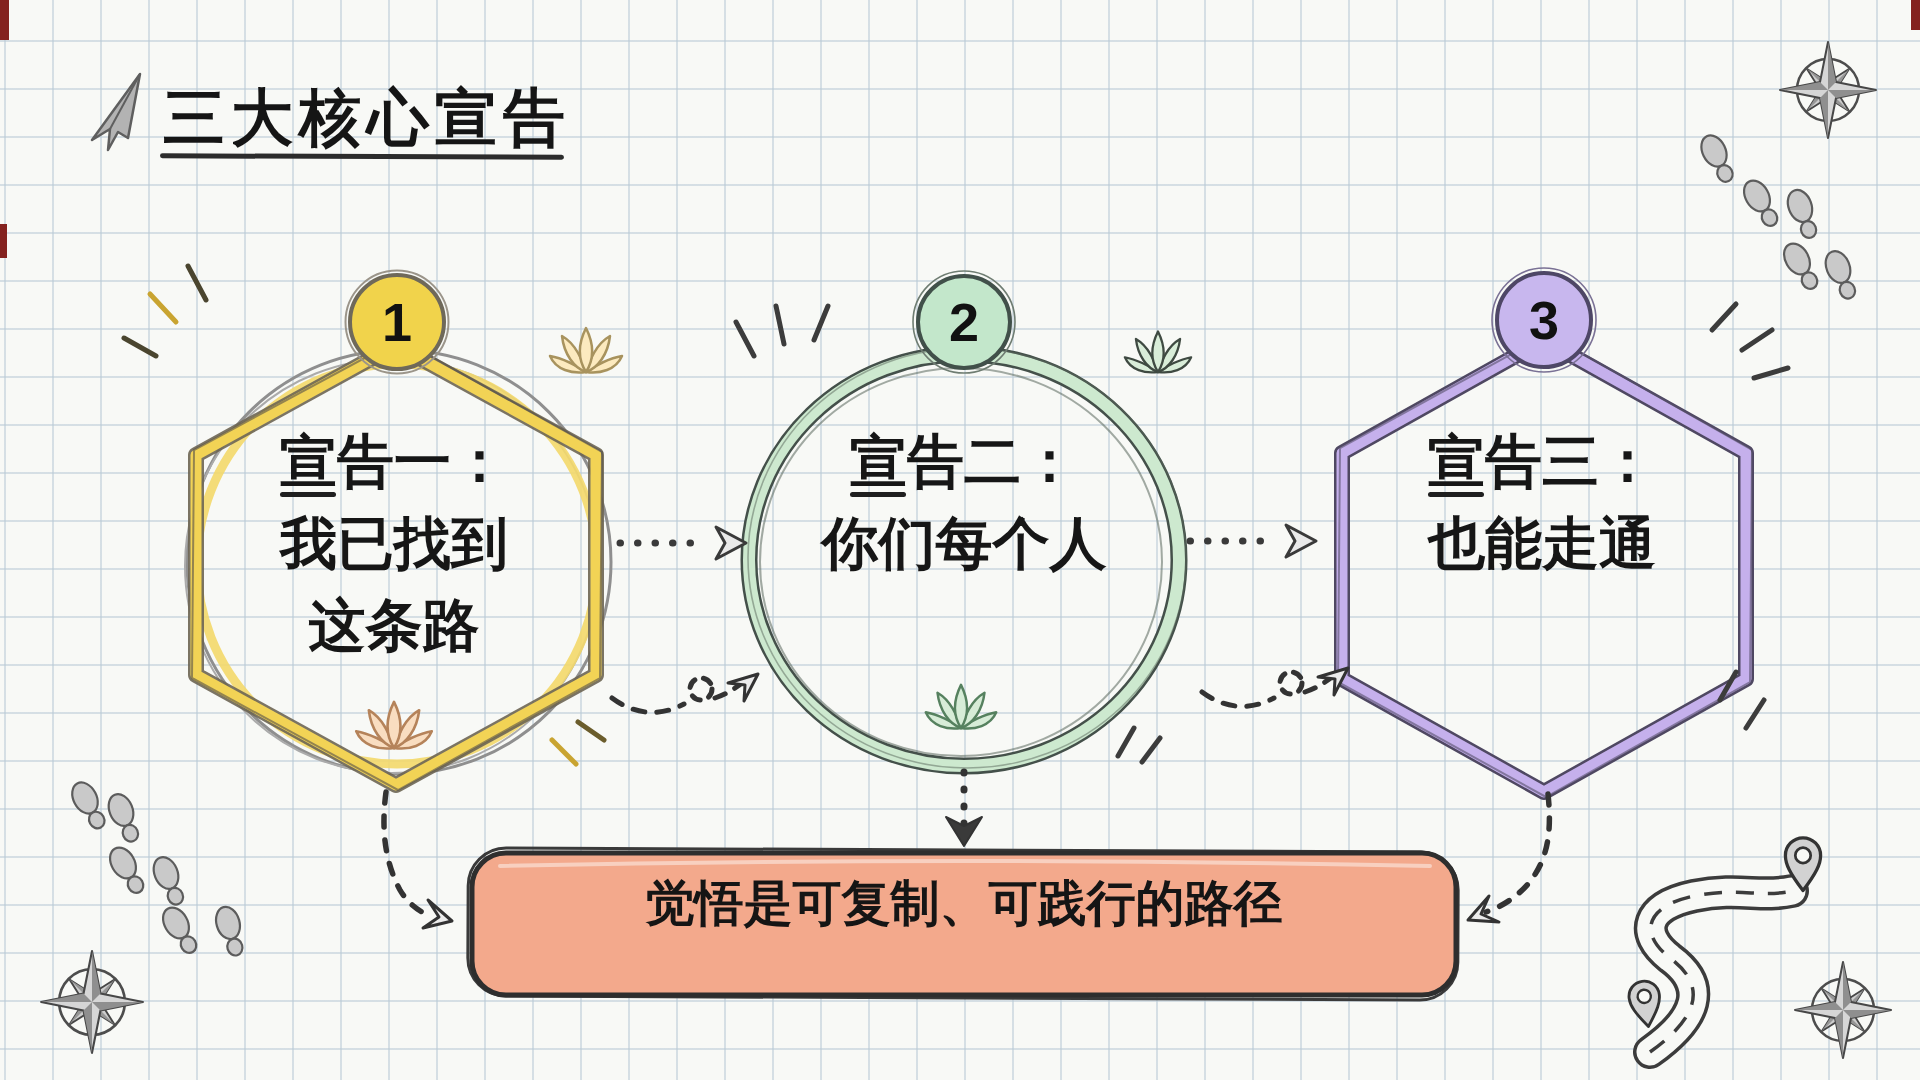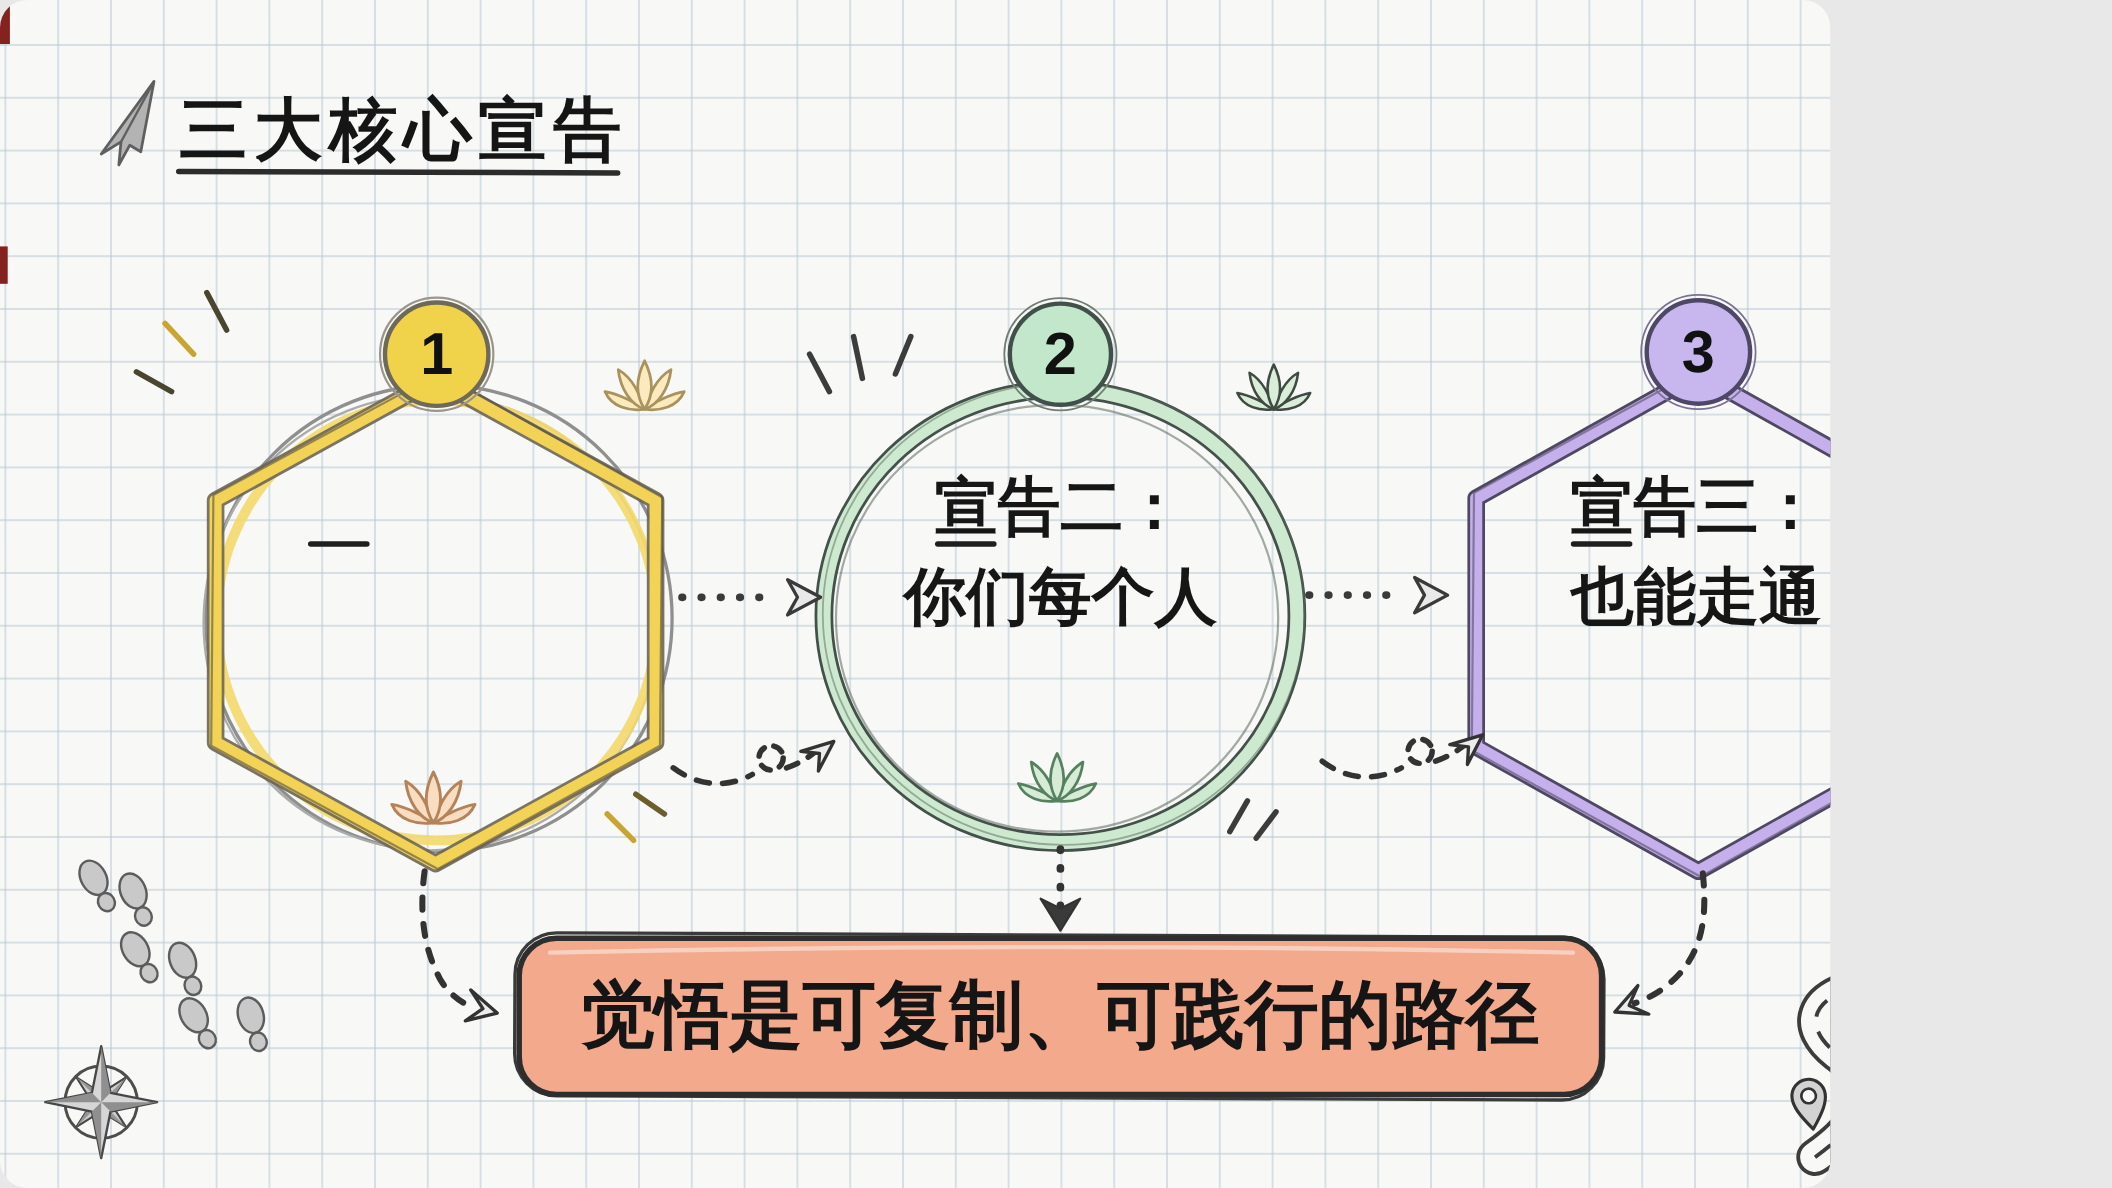--- a/index.html
+++ b/index.html
@@ -1,37 +1,36 @@
 <!DOCTYPE html>
 <html><head>
 <meta charset="utf-8">
 <style>
   html,body{margin:0;padding:0;background:#e8e8e8;}
   .canvas{
-    position:relative;width:1664px;height:1080px;overflow:hidden;
+    position:relative;width:1920px;height:1080px;overflow:hidden;
     background-color:#f8f9f6;
     background-image:
       linear-gradient(to right, rgba(185,202,214,.55) 2px, transparent 2px),
       linear-gradient(to bottom, rgba(185,202,214,.55) 2px, transparent 2px);
     background-size:48px 48px;background-position:4px 40px;
     font-family:"Liberation Sans","DejaVu Sans",sans-serif;
-    border-radius:25px;
   }
   .gfx{position:absolute;left:0;top:0;width:1920px;height:1080px;}
   .txt{position:absolute;color:#151515;font-weight:900;}
   .title{left:163px;top:76px;font-size:62px;letter-spacing:6px;}
   .title-underline{position:absolute;left:160px;top:154px;width:404px;height:5px;background:#2c2c2c;border-radius:3px;transform:rotate(.2deg);}
   .decl{position:absolute;top:420px;width:560px;text-align:center;font-size:57px;line-height:82px;font-weight:900;color:#161616;}
   .decl div{white-space:nowrap;}
   .d1{left:114px;} .d2{left:684px;text-align:center;} .d3{left:1262px;}
   .char-underline{position:absolute;width:56px;height:5px;background:#1f1f1f;border-radius:3px;top:492px;}
   .u1{left:280px;} .u2{left:850px;} .u3{left:1428px;}
   .badge-num{position:absolute;width:96px;text-align:center;font-size:54px;line-height:94px;font-weight:900;color:#111;}
   .b1{left:349px;top:275px;} .b2{left:916px;top:275px;} .b3{left:1496px;top:273px;}
-  .banner-text{left:472px;top:888px;width:984px;text-align:center;font-size:67px;line-height:70px;white-space:nowrap;}
+  .banner-text{left:472px;top:868px;width:984px;text-align:center;font-size:49px;line-height:70px;white-space:nowrap;}
   .edge-mark{position:absolute;background:#84221f;}
   .m1{left:0;top:0;width:9px;height:40px;}
   .m2{left:0;top:224px;width:7px;height:34px;}
   .m3{left:1911px;top:0;width:9px;height:30px;}
 </style>
 </head>
 <body>
 
 <div class="canvas">
 
@@ -203,20 +202,25 @@
       <path d="M1650,1052 C1698,1018 1708,986 1670,958 C1638,933 1646,906 1694,896 C1740,887 1760,898 1792,891" fill="none" stroke="#f8f9f6" stroke-width="27" stroke-linecap="round"></path>
       <path d="M1650,1052 C1698,1018 1708,986 1670,958 C1638,933 1646,906 1694,896 C1740,887 1760,898 1792,891" fill="none" stroke="#3c3c3c" stroke-width="3.5" stroke-dasharray="18 14"></path>
     </g>
     <use href="#pin" transform="translate(1803,862) scale(1.1)"></use>
     <use href="#pin" transform="translate(1645,1002) rotate(-8) scale(.95)"></use>
   </svg>
 
   <div class="txt title">三大核心宣告</div>
   <div class="title-underline"></div>
 
+  <div class="txt decl d1">
+    <div>宣告一：</div>
+    <div>我已找到</div>
+    <div>这条路</div>
+  </div>
   <div class="txt decl d2">
     <div>宣告二：</div>
     <div>你们每个人</div>
   </div>
   <div class="txt decl d3">
     <div>宣告三：</div>
     <div>也能走通</div>
   </div>
 
   <div class="char-underline u1"></div>

